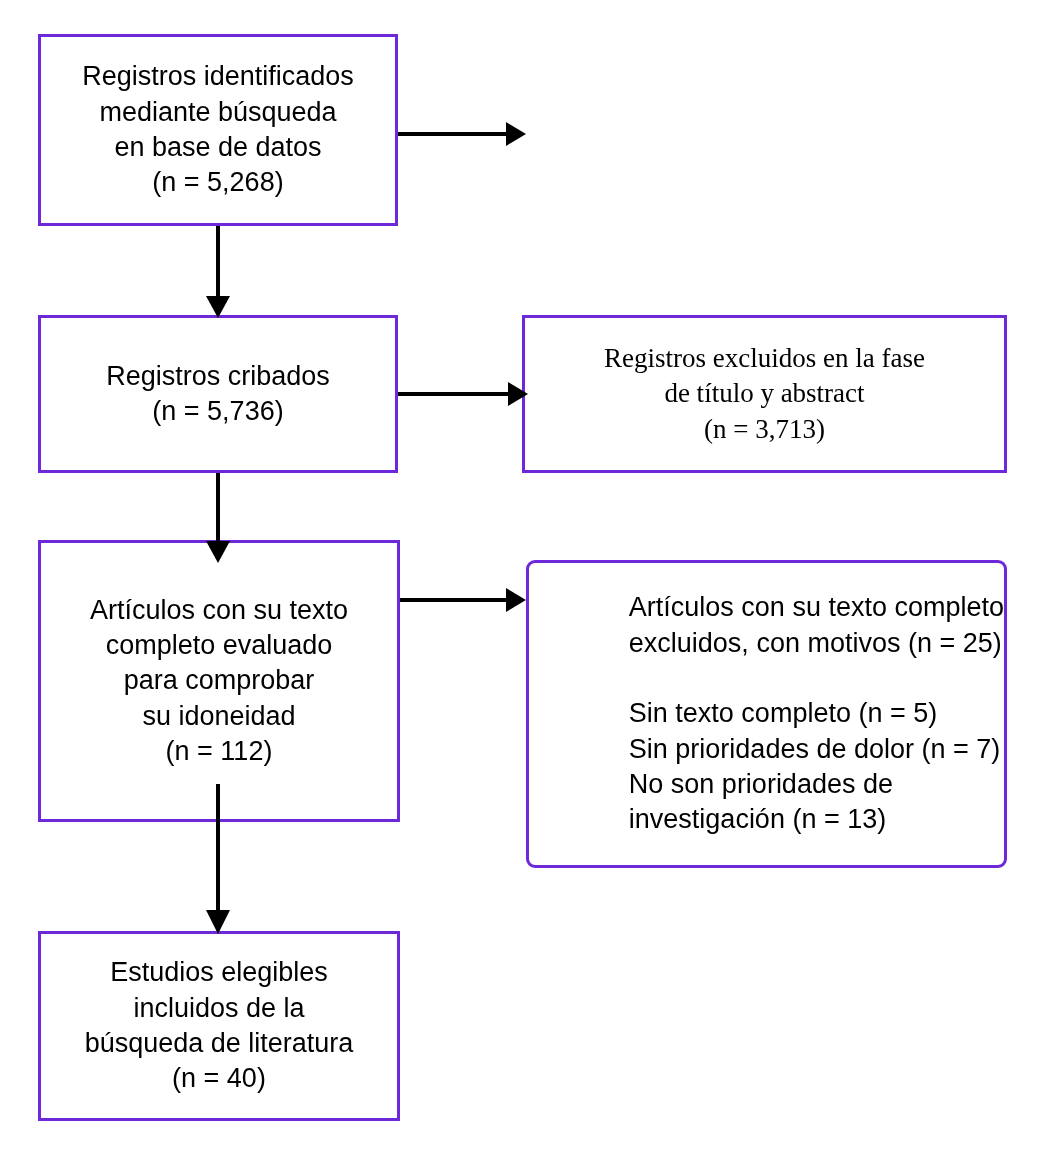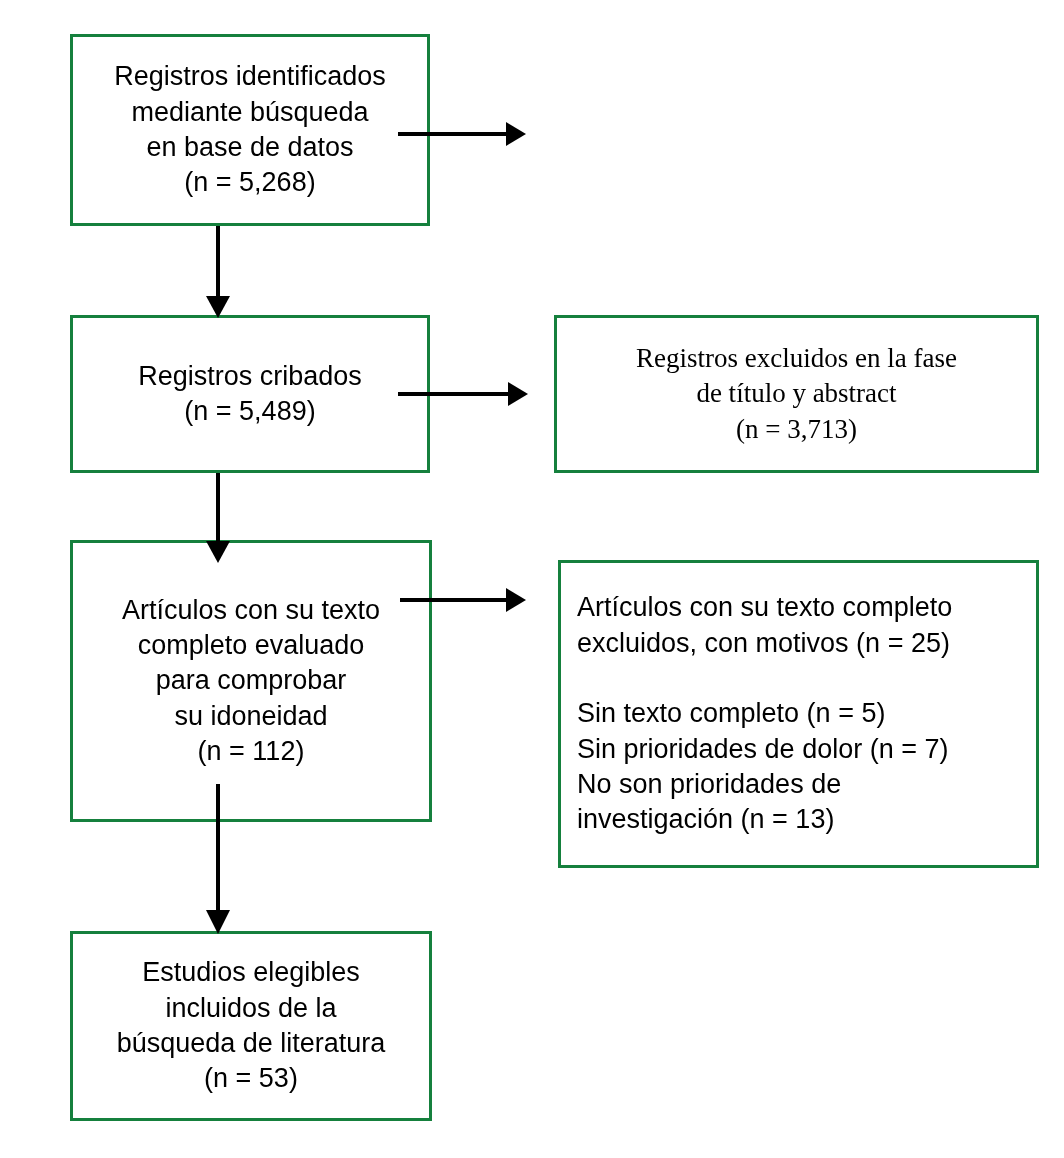--- a/index.html
+++ b/index.html
@@ -15,36 +15,36 @@
   #diagram {
     position: relative;
     width: 1064px;
     height: 1158px;
     background: #ffffff;
     overflow: hidden;
   }
   .box {
     position: absolute;
     box-sizing: border-box;
-    border: 3px solid #15803d;
+    border: 3px solid #6d28d9;
     background: #ffffff;
     display: flex;
     align-items: center;
     justify-content: center;
-    margin-left: 32px;
   }
   .box-text {
     font-size: 27px;
     line-height: 1.31;
     white-space: pre-line;
     text-align: center;
     padding: 0 8px;
   }
   .box.align-left {
-    justify-content: flex-start;
+    justify-content: flex-end;
+    border-radius: 9px;
   }
   .box.align-left .box-text {
     text-align: left;
     padding: 0 0 0 16px;
   }
   
   #box-identified   { left: 38px;  top: 34px;  width: 360px; height: 192px; }
   #box-duplicates   { left: 521px; top: 34px;  width: 486px; height: 192px; }
   #box-screened     { left: 38px;  top: 315px; width: 360px; height: 158px; }
   #box-excluded-ta  { left: 522px; top: 315px; width: 485px; height: 158px; font-family: Liberation Serif, serif; }
@@ -72,21 +72,21 @@
   <div class="box" id="box-identified">
     <div class="box-text">Registros identificados
 mediante búsqueda
 en base de datos
 (n = 5,268)</div>
   </div>
 
 
   <div class="box" id="box-screened">
     <div class="box-text">Registros cribados
-(n = 5,489)</div>
+(n = 5,736)</div>
   </div>
 
   <div class="box" id="box-excluded-ta">
     <div class="box-text">Registros excluidos en la fase
 de título y abstract
 (n = 3,713)</div>
   </div>
 
   <div class="box" id="box-fulltext">
     <div class="box-text">Artículos con su texto
@@ -103,21 +103,21 @@
 Sin texto completo (n = 5)
 Sin prioridades de dolor (n = 7)
 No son prioridades de
 investigación (n = 13)</div>
   </div>
 
   <div class="box" id="box-included">
     <div class="box-text">Estudios elegibles
 incluidos de la
 búsqueda de literatura
-(n = 53)</div>
+(n = 40)</div>
   </div>
 
   <div class="arrow" id="arrow-identified-duplicates">
     <svg width="128" height="32" viewBox="0 0 128 32">
       <line x1="0" y1="16" x2="110" y2="16" stroke="#000" stroke-width="4"></line>
       <polygon points="108,4 128,16 108,28" fill="#000"></polygon>
     </svg>
   </div>
 
   <div class="arrow" id="arrow-screened-excluded">

